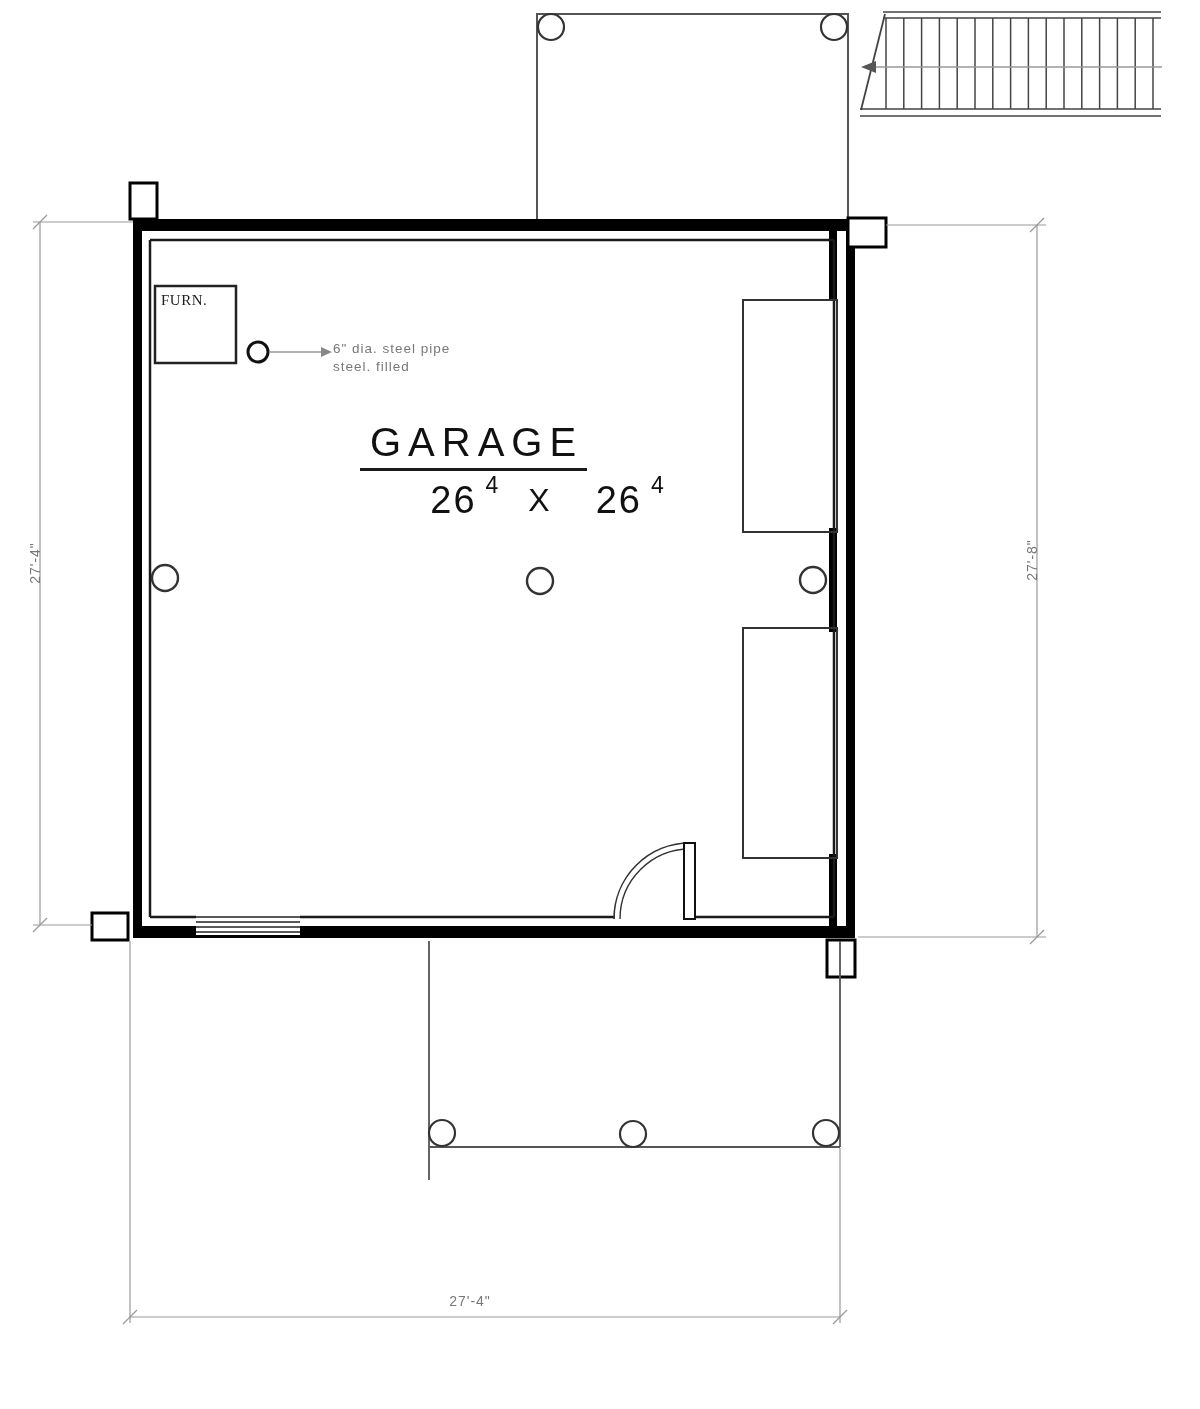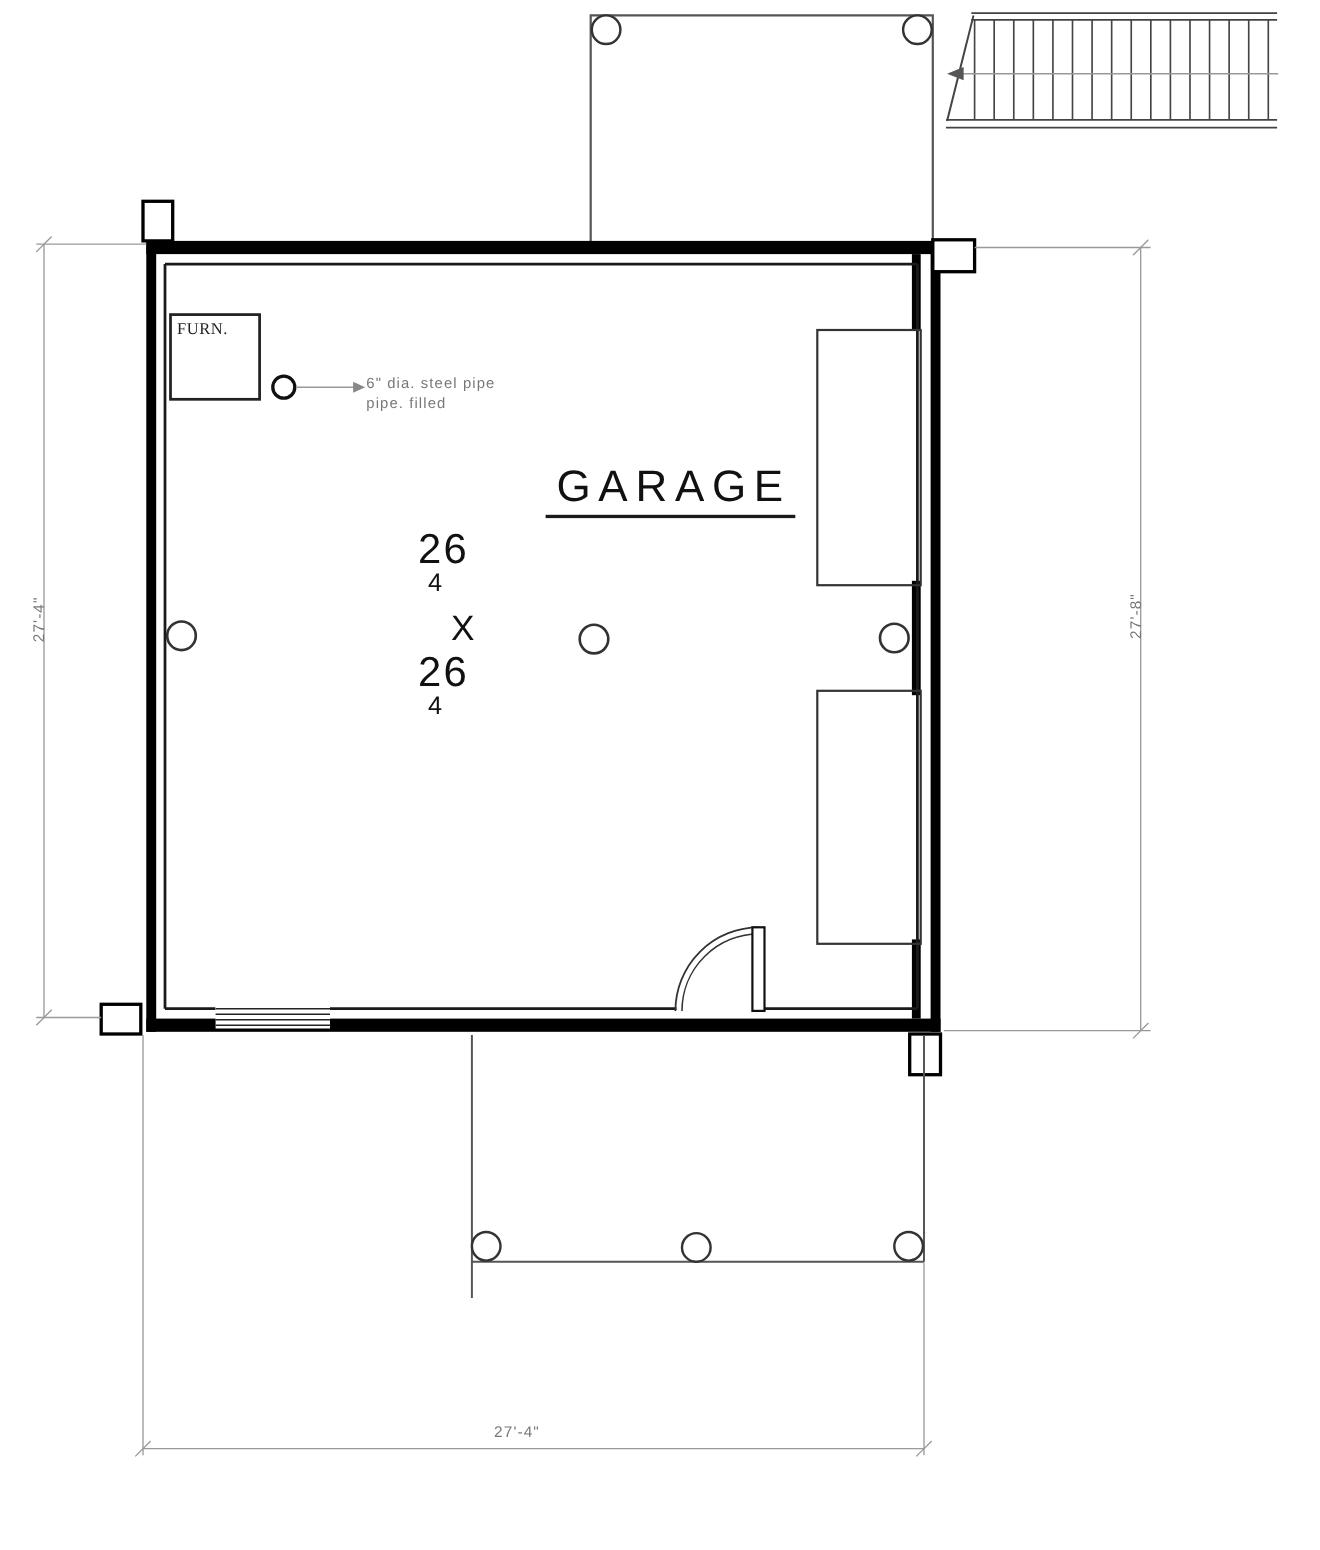--- a/index.html
+++ b/index.html
@@ -1,24 +1,24 @@
 <!DOCTYPE html>
 <html><head>
 <meta charset="utf-8">
 <style>
   html,body{margin:0;padding:0;background:#fff;}
   #plan{position:relative;width:1200px;height:1409px;background:#ffffff;overflow:hidden;
         font-family:"Liberation Sans", sans-serif;}
   #plan svg{position:absolute;left:0;top:0;}
   .txt{position:absolute;color:#1a1a1a;white-space:nowrap;}
-  .title-wrap{left:389px;top:420px;width:334px;text-align:right;}
+  .title-wrap{left:360px;top:420px;width:334px;text-align:left;}
   .title-wrap span{display:inline-block;font-size:40px;font-weight:500;letter-spacing:7px;
         color:#111;border-bottom:3.5px solid #1a1a1a;padding:0 4px 3px 10px;}
   .size-row{left:380px;top:478px;width:334px;display:flex;justify-content:center;
-        align-items:flex-start;color:#111;flex-direction:column;}
+        align-items:flex-start;color:#111;}
   .size-row .num{font-size:38px;font-weight:500;letter-spacing:2px;line-height:44px;}
   .size-row .sup{font-size:23px;font-weight:500;transform:translateY(-6px);margin-left:9px;display:inline-block;}
   .size-row .sep{font-size:32px;font-weight:500;margin:4px 46px 0 30px;}
   .furn-label{left:161px;top:292px;font-size:15px;letter-spacing:0.5px;color:#1f1f1f;font-family:Liberation Serif, serif;}
   .pipe-note{left:333px;top:340px;font-size:13.5px;line-height:18px;letter-spacing:1px;color:#787878;}
   .up-label{left:1217px;top:57px;font-size:13px;letter-spacing:1px;color:#8a8a8a;}
   .dim{font-size:14px;color:#777;letter-spacing:1px;text-align:center;}
   .dim-left{left:-15px;top:555px;width:100px;transform:rotate(-90deg);}
   .dim-right{left:982px;top:552px;width:100px;transform:rotate(-90deg);}
   .dim-bottom{left:400px;top:1293px;width:140px;}
@@ -117,21 +117,21 @@
     <span class="sup">4</span>
     <span class="sep">X</span>
     <span class="num">26</span>
     <span class="sup">4</span>
   </div>
 
   <div class="txt furn-label">FURN.</div>
 
   <div class="txt pipe-note">
     <div>6" dia. steel pipe</div>
-    <div>pipe. filled</div>
+    <div>steel. filled</div>
   </div>
 
   <div class="txt up-label">UP</div>
 
   <div class="txt dim dim-left">27'-4"</div>
   <div class="txt dim dim-right">27'-8"</div>
   <div class="txt dim dim-bottom">27'-4"</div>
 </div>
 
 </body></html>

